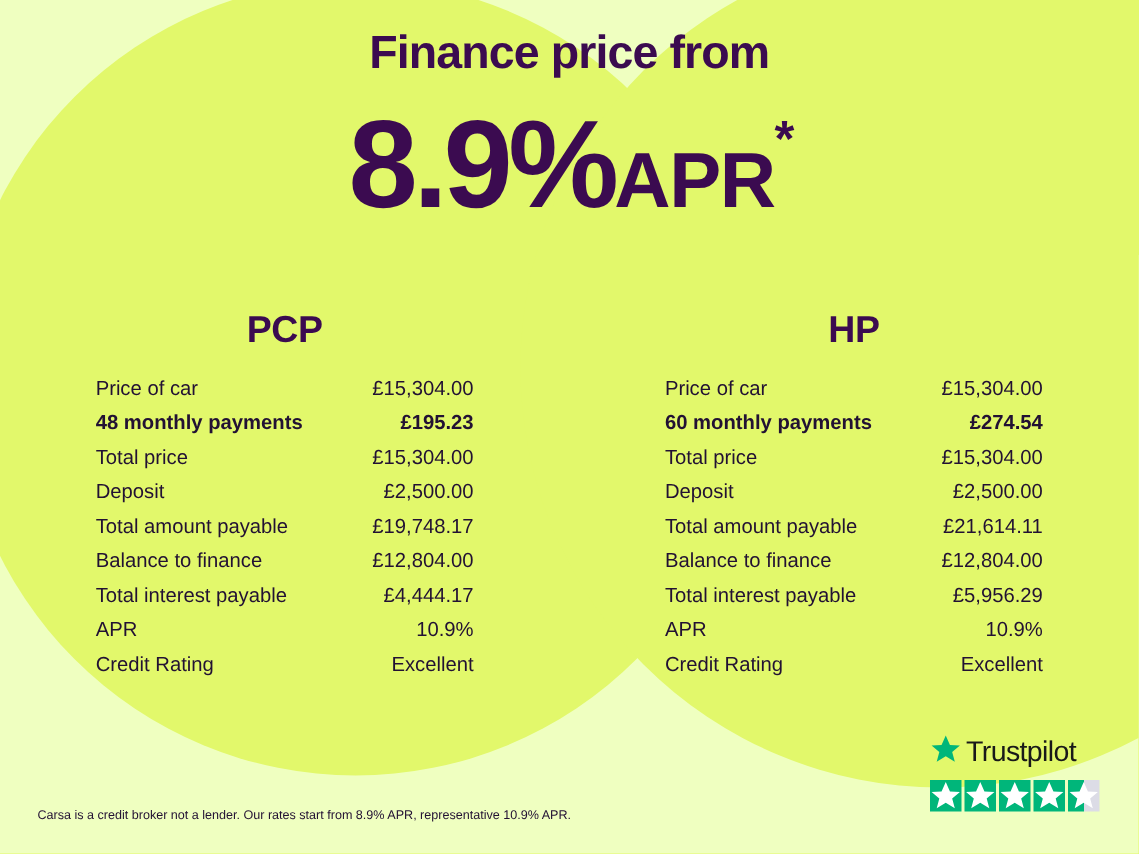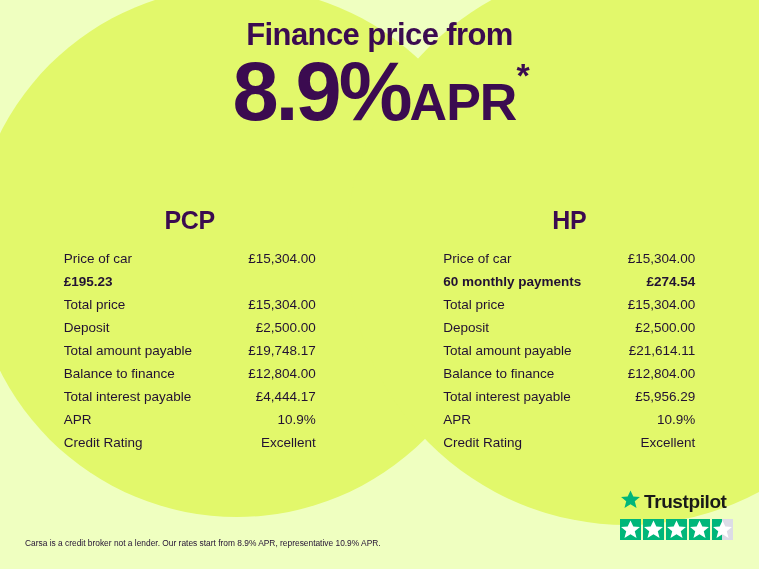--- a/index.html
+++ b/index.html
@@ -25,21 +25,21 @@
   
   #header { position:absolute; left:0; right:0; top:18px; text-align:center; z-index:3; }
   #headline {
     color:#3B0B50;
     font-size:31px;
     font-weight:bold;
     letter-spacing:-0.6px;
     line-height:1.1;
   }
   #rate-line {
-    margin-top:0;
+    margin-top:18px;
     color:#3B0B50;
     display:flex;
     align-items:baseline;
     justify-content:center;
     letter-spacing:-3px;
   }
   #rate-value { font-size:83px; font-weight:bold; line-height:0.96; }
   #rate-unit  { font-size:52px; font-weight:bold; line-height:0.96; letter-spacing:-1px; }
   #rate-asterisk { font-size:34px; font-weight:bold; line-height:1; align-self:flex-start; margin-top:6px; }
 
@@ -78,21 +78,21 @@
     position:absolute;
     left:25px; top:537px;
     width:400px;
     color:#221133;
     font-size:8.4px;
     line-height:1.55;
     z-index:4;
   }
   #trustpilot { position:absolute; left:620px; top:489px; z-index:4; }
   #tp-wordmark { display:flex; align-items:center; gap:3px; }
-  #tp-name { color:#191919; font-size:19px; font-weight:bold; letter-spacing:-0.4px; }
+  #tp-name { color:#191919; font-size:19px; font-weight:normal; letter-spacing:-0.4px; }
   #tp-stars { display:flex; gap:2px; margin-top:5px; }
   .tp-star { width:21px; height:21px; background:#00B67A; position:relative; }
   .tp-star.half { background:linear-gradient(to right,#00B67A 0 50%,#DCDCE6 50% 100%); }
   .tp-star svg { position:absolute; inset:0; }
 </style>
 </head>
 <body>
 
 <div id="stage">
 
@@ -110,20 +110,21 @@
 
   <div id="plans">
       <div class="plan">
         <div class="plan-title">PCP</div>
         <div class="plan-table">
           <div class="plan-row">
             <span class="row-label">Price of car</span>
             <span class="row-value">£15,304.00</span>
           </div>
           <div class="plan-row highlight">
+            <span class="row-label">48 monthly payments</span>
             <span class="row-value">£195.23</span>
           </div>
           <div class="plan-row">
             <span class="row-label">Total price</span>
             <span class="row-value">£15,304.00</span>
           </div>
           <div class="plan-row">
             <span class="row-label">Deposit</span>
             <span class="row-value">£2,500.00</span>
           </div>

